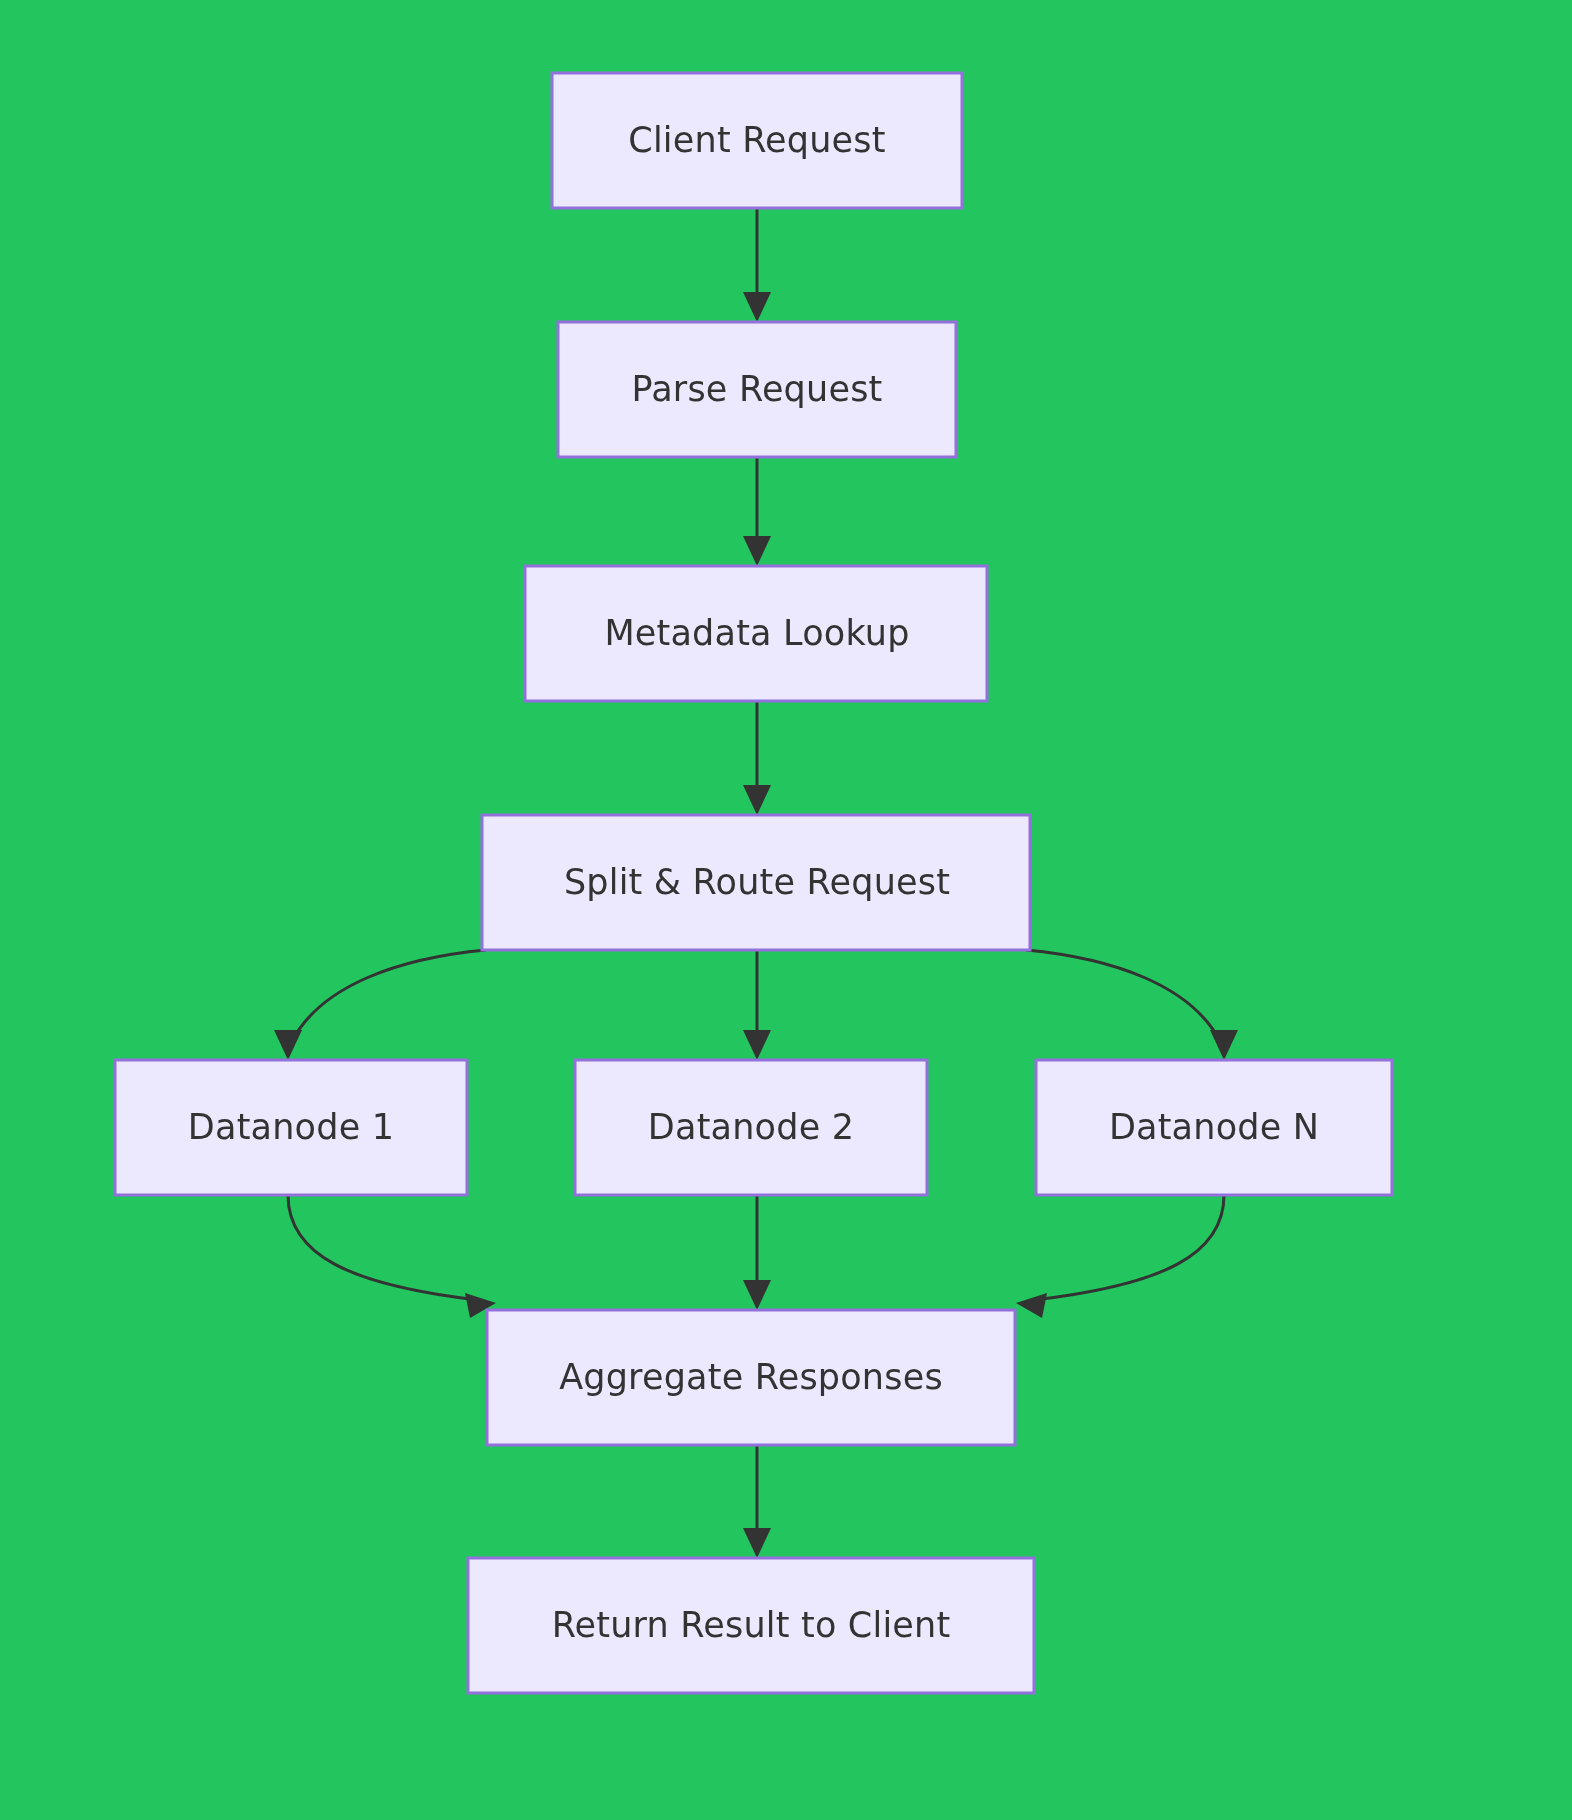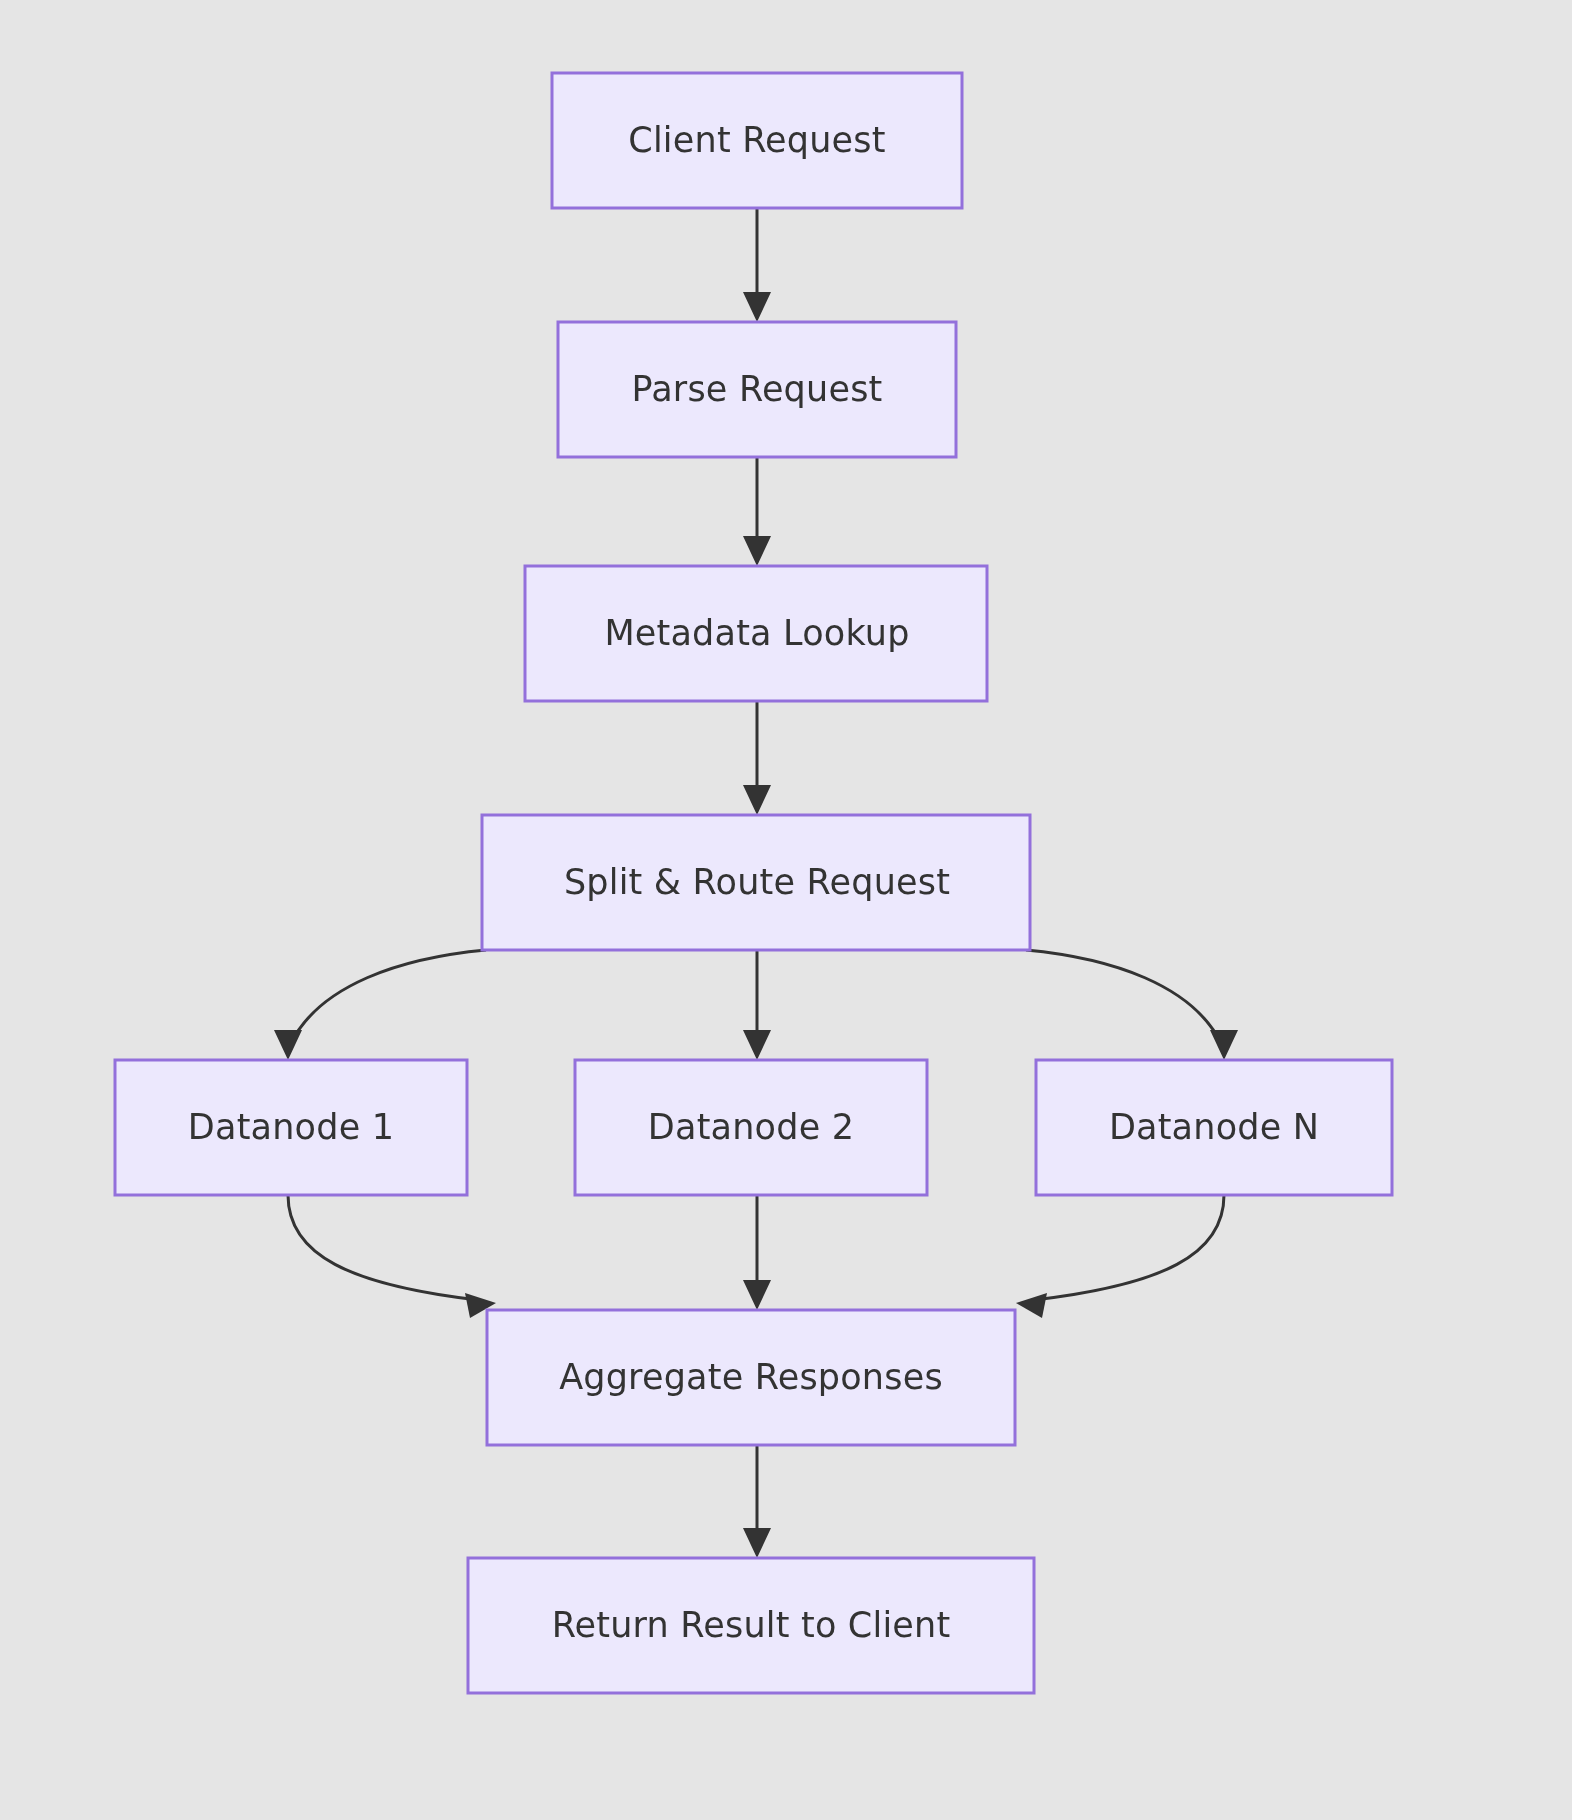--- a/index.html
+++ b/index.html
@@ -11,21 +11,21 @@
   body {
     width: 1572px;
     height: 1820px;
     font-family: "DejaVu Sans", "Liberation Sans", sans-serif;
     overflow: hidden;
   }
   #diagram-root {
     position: relative;
     width: 1572px;
     height: 1820px;
-    background: #e5e5e5;
+    background: #22c55e;
   }
   svg#flowchart-svg {
     display: block;
     width: 1572px;
     height: 1820px;
   }
   .node-rect {
     fill: #ece8fd;
     stroke: #9370db;
     stroke-width: 3px;

